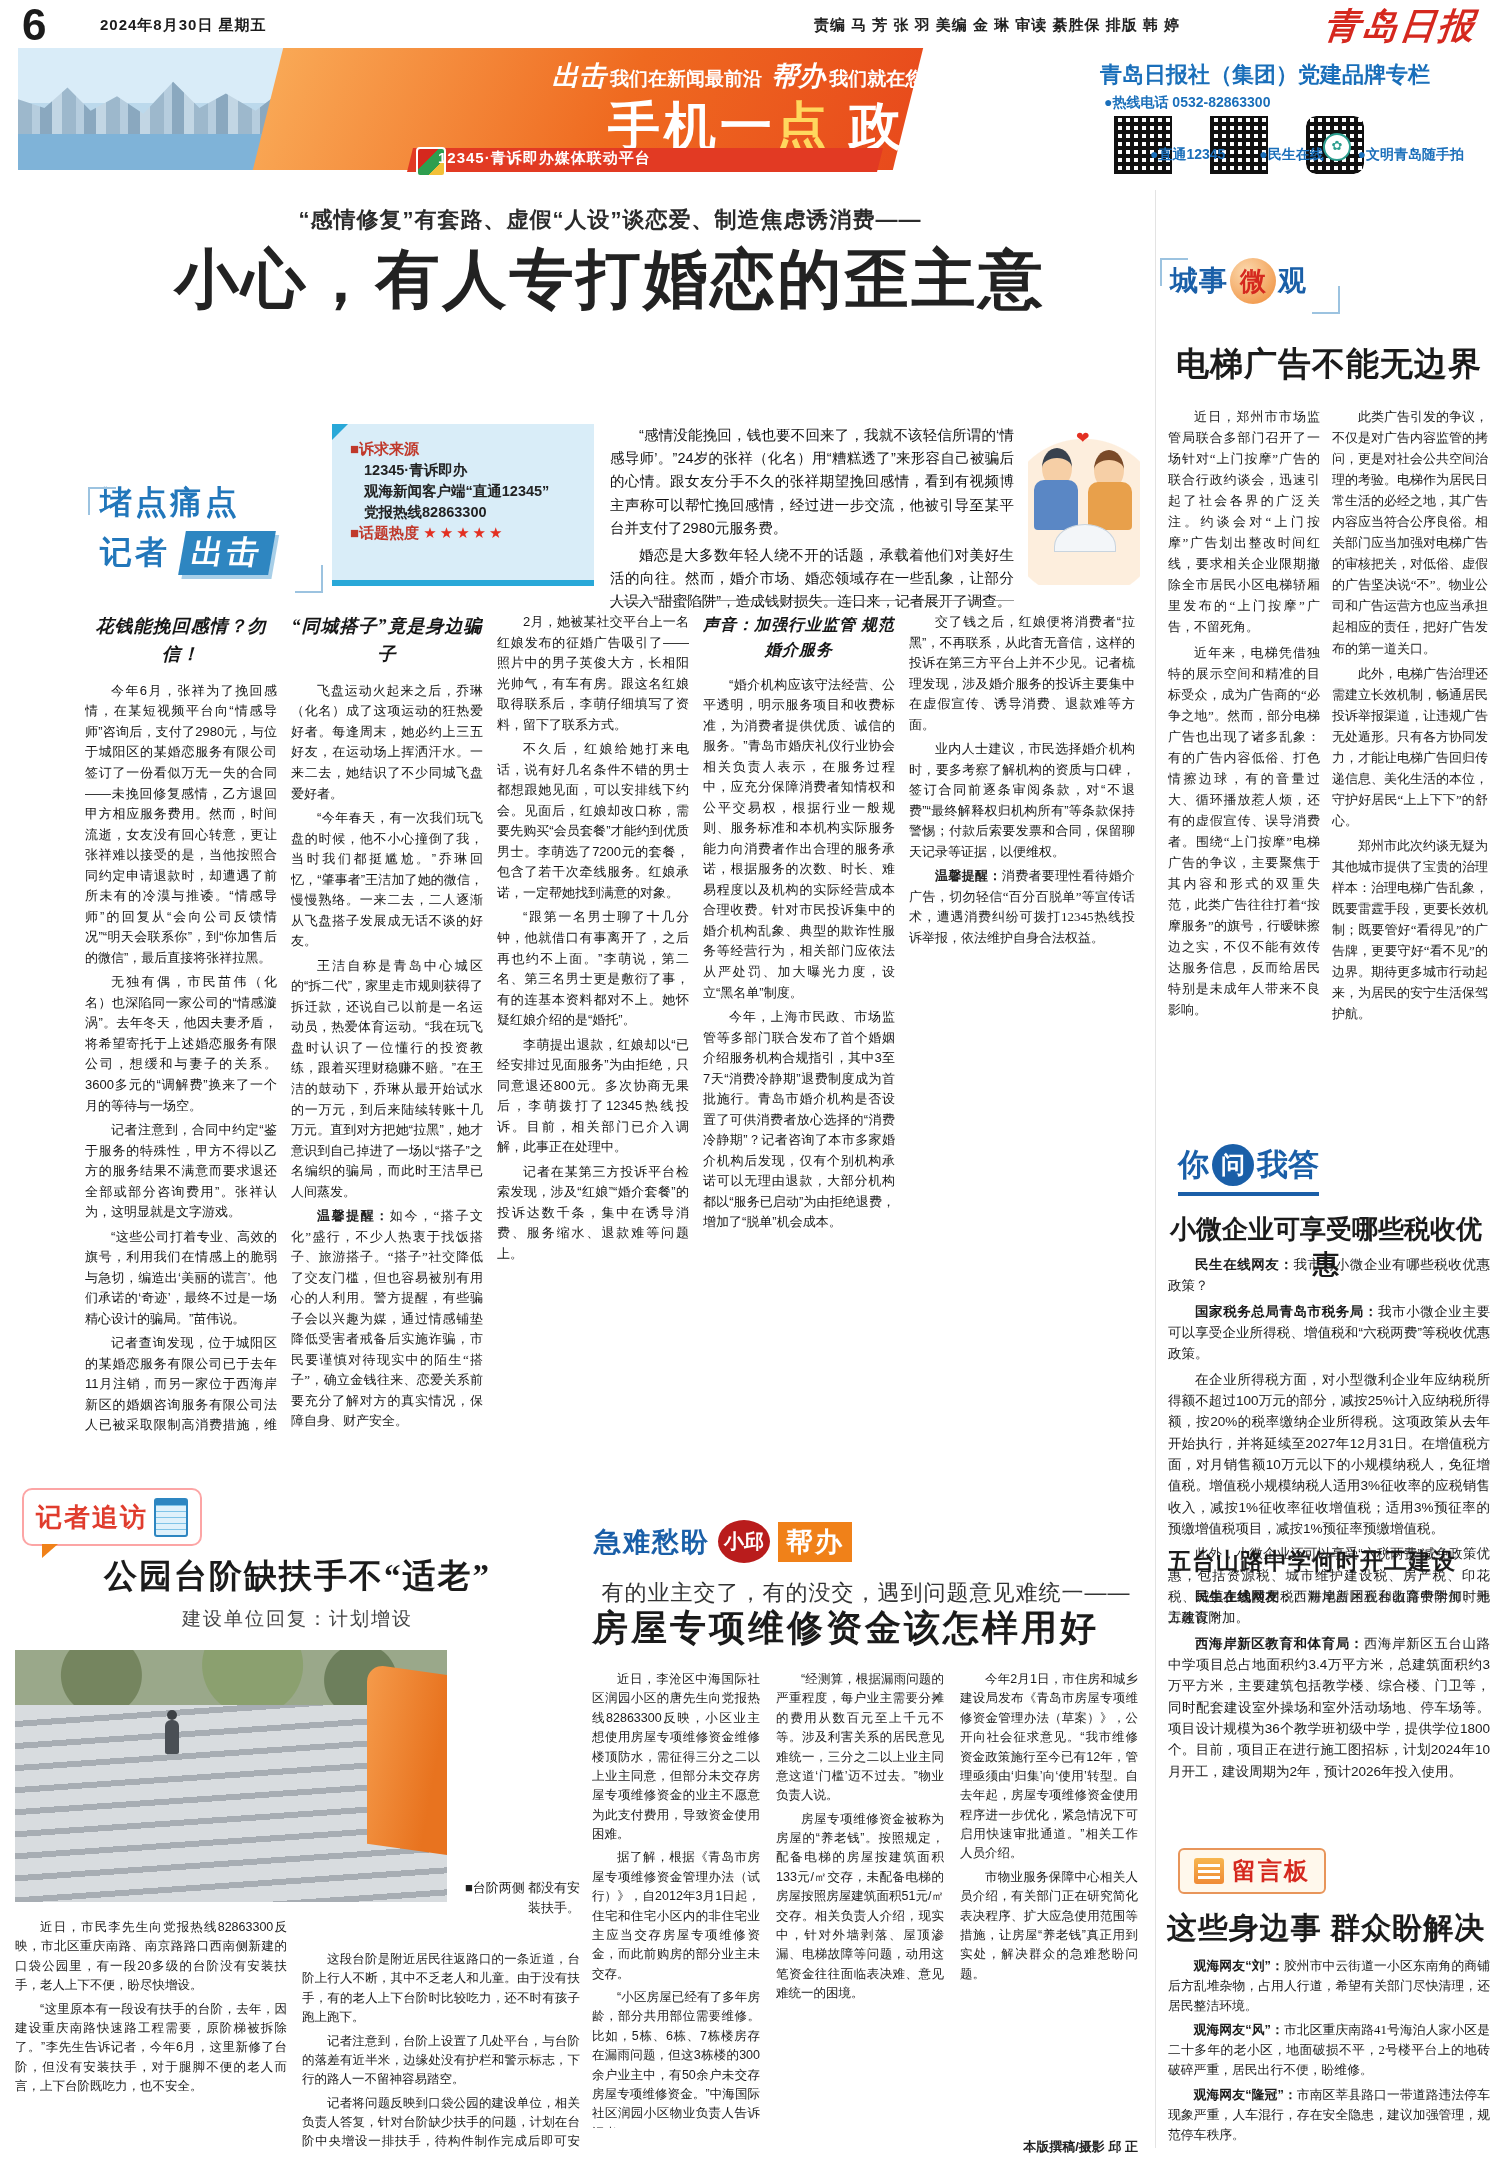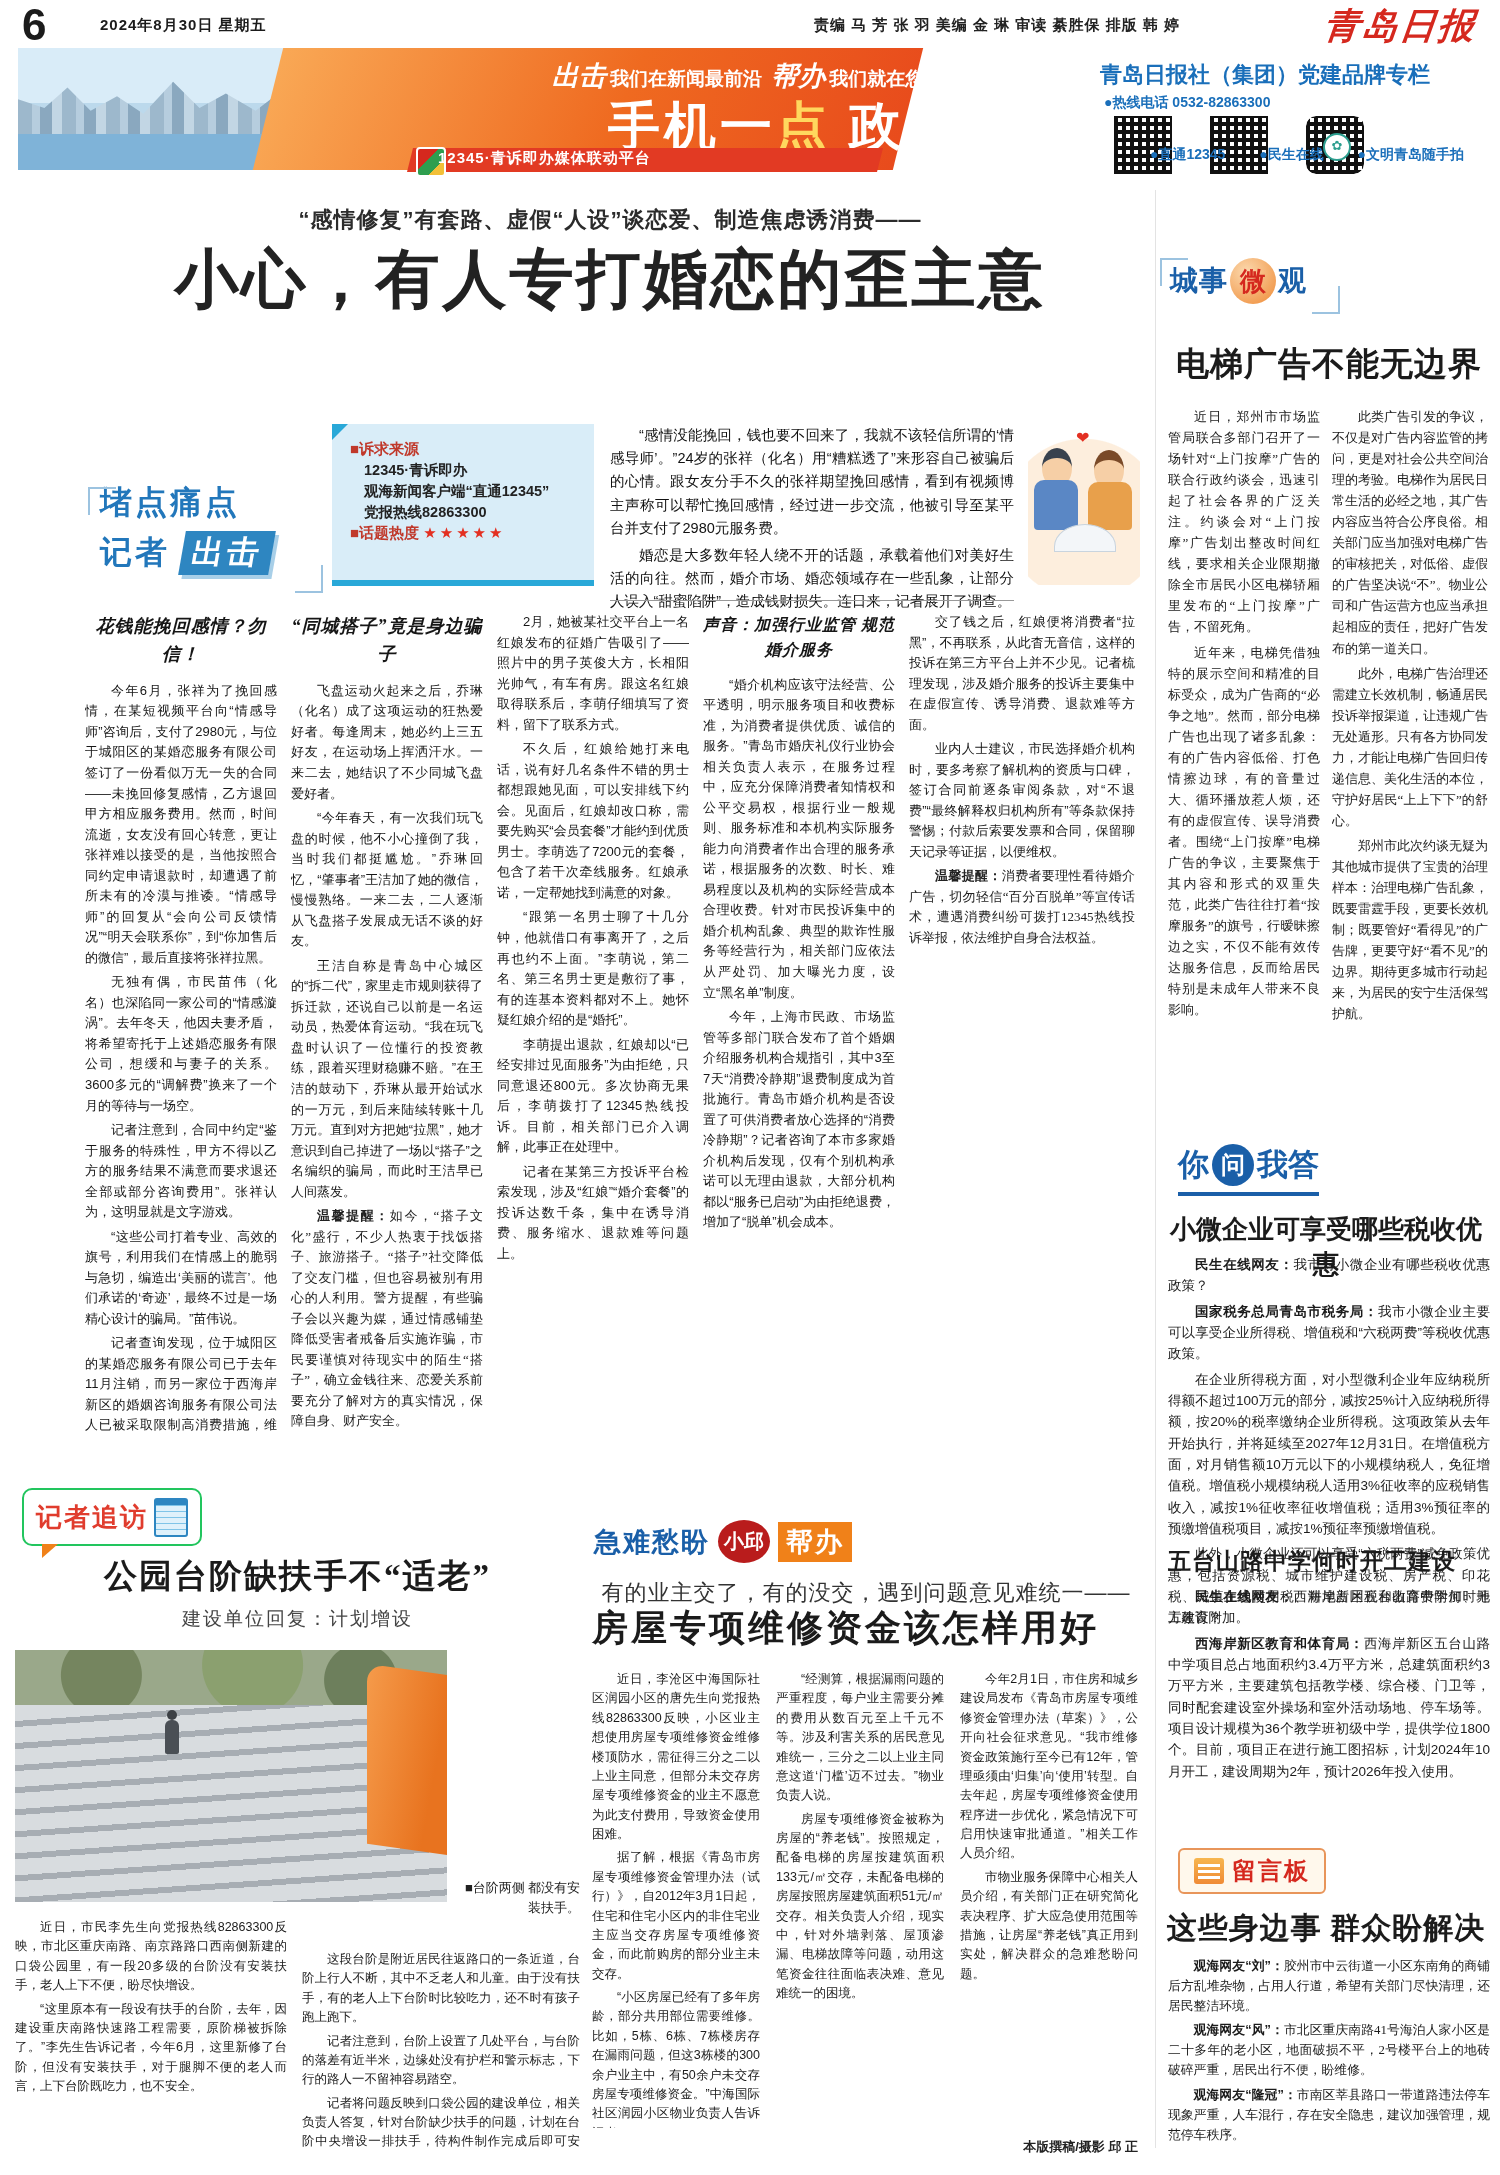--- a/index.html
+++ b/index.html
@@ -79,21 +79,21 @@
   .bc3{left:497px;width:192px;}
   .bc4{left:703px;width:192px;}
   .bc5{left:909px;width:226px;}
   .subhead{font-size:18px;font-weight:900;text-align:center;text-indent:0;margin:10px 0 12px 0;
            font-family:"Liberation Serif",serif;letter-spacing:1px;}
   .subhead.first{margin-top:0;font-style:italic;}
   .voice{font-size:16px;}
   .tip{font-family:"Liberation Serif",serif;color:#222;}
   .tip b{font-family:"Liberation Sans",sans-serif;}
   
-  .fwbadge{left:22px;top:1488px;width:176px;height:54px;border:2px solid #22c55e;border-radius:10px;
+  .fwbadge{left:22px;top:1488px;width:176px;height:54px;border:2px solid #fca5a5;border-radius:10px;
            background:#fff;display:flex;align-items:center;justify-content:center;gap:6px;}
   .fwbadge:after{content:"";position:absolute;left:18px;bottom:-14px;border-top:14px solid #f08119;border-right:16px solid transparent;}
   .fwtxt{color:#e03c2d;font-size:26px;font-weight:900;letter-spacing:2px;}
   .cal{width:30px;height:30px;background:repeating-linear-gradient(0deg,#dff1fb 0 5px,#7fc4e8 5px 6px),
        repeating-linear-gradient(90deg,#dff1fb 0 5px,#7fc4e8 5px 6px);border:2px solid #2e86c1;border-top:7px solid #2e86c1;border-radius:3px;}
   .fwhead{left:15px;top:1554px;width:565px;text-align:center;font-size:33px;font-weight:900;
           font-family:"Liberation Serif",serif;letter-spacing:2px;}
   .fwdek{left:15px;top:1606px;width:565px;text-align:center;font-size:19px;color:#444;letter-spacing:2px;}
   .photo{left:15px;top:1650px;width:432px;height:252px;overflow:hidden;background:
      radial-gradient(circle at 20% 10%,#75855f 0 40px,transparent 41px),

